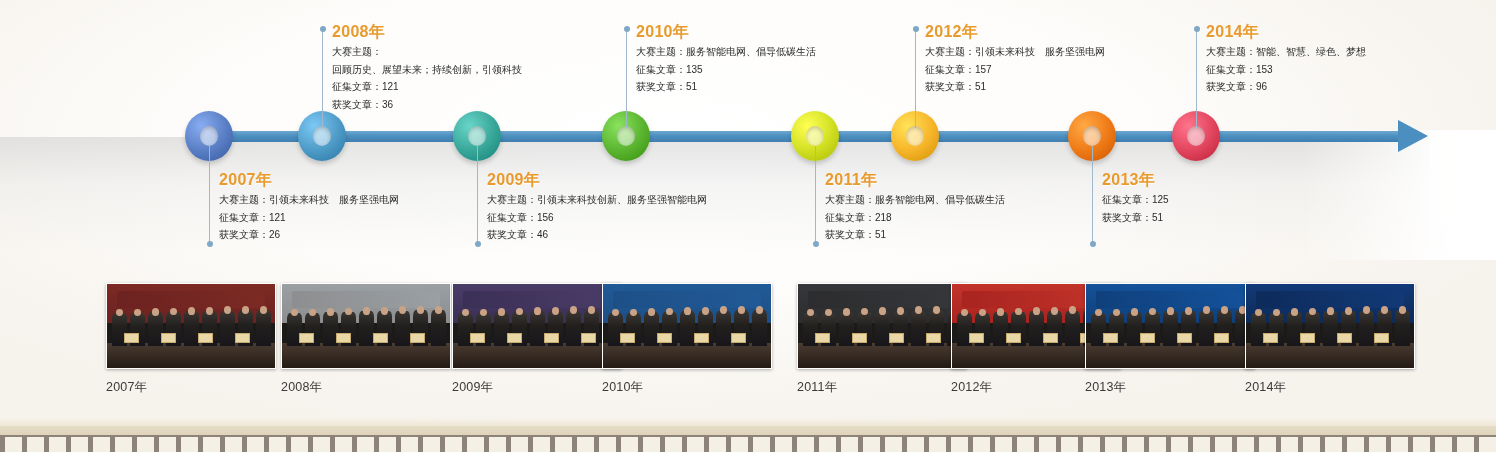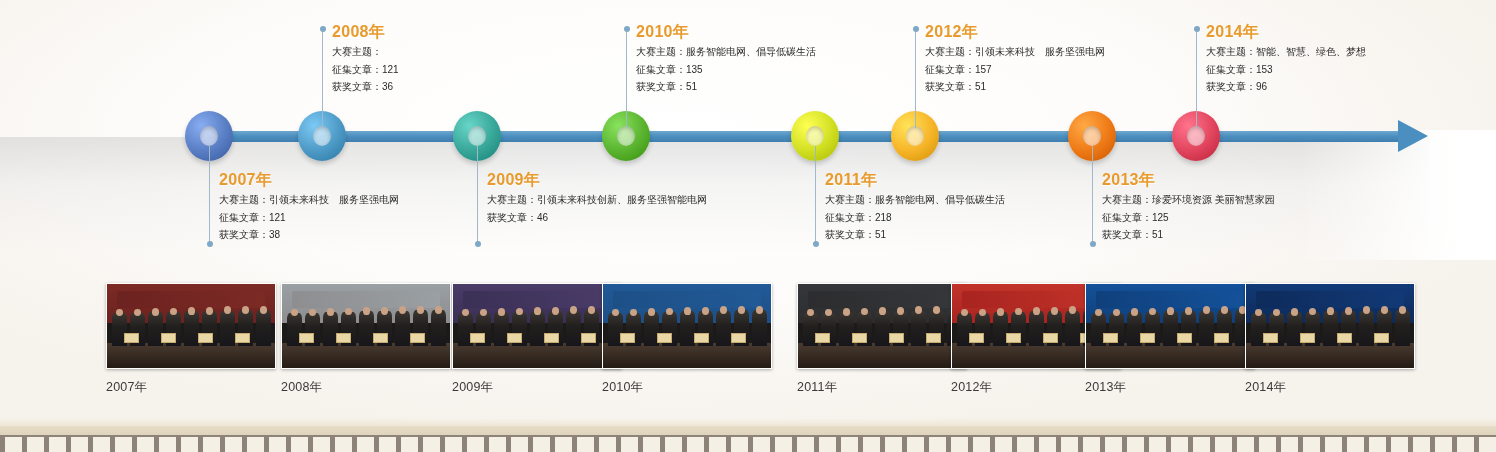--- a/index.html
+++ b/index.html
@@ -163,31 +163,33 @@
       <div class="stem-dot" style="left: 1092px; top: 241px;"></div>
       <div class="marker" style="left: 1196px; background: radial-gradient(circle at 34% 30%, rgb(255, 116, 140) 0%, rgb(226, 70, 94) 52%, rgb(188, 32, 56) 100%);"></div>
       <div class="stem" style="left: 1196px; top: 28px; height: 100px;"></div>
       <div class="stem-dot" style="left: 1196px; top: 26px;"></div>
     </div>
   <div id="entries">
       <div class="entry" style="left: 219px; top: 170px;">
         <div class="yr" style="color: rgb(232, 154, 44);">2007年</div>
         <div class="ln">大赛主题：引领未来科技　服务坚强电网</div>
         <div class="ln">征集文章：121</div>
-        <div class="ln">获奖文章：38</div>
+        <div class="ln">获奖文章：26</div>
       </div>
       <div class="entry" style="left: 332px; top: 22px;">
         <div class="yr" style="color: rgb(232, 154, 44);">2008年</div>
         <div class="ln">大赛主题：</div>
+        <div class="ln">回顾历史、展望未来；持续创新，引领科技</div>
         <div class="ln">征集文章：121</div>
         <div class="ln">获奖文章：36</div>
       </div>
       <div class="entry" style="left: 487px; top: 170px;">
         <div class="yr" style="color: rgb(232, 154, 44);">2009年</div>
         <div class="ln">大赛主题：引领未来科技创新、服务坚强智能电网</div>
+        <div class="ln">征集文章：156</div>
         <div class="ln">获奖文章：46</div>
       </div>
       <div class="entry" style="left: 636px; top: 22px;">
         <div class="yr" style="color: rgb(232, 154, 44);">2010年</div>
         <div class="ln">大赛主题：服务智能电网、倡导低碳生活</div>
         <div class="ln">征集文章：135</div>
         <div class="ln">获奖文章：51</div>
       </div>
       <div class="entry" style="left: 825px; top: 170px;">
         <div class="yr" style="color: rgb(232, 154, 44);">2011年</div>
@@ -196,21 +198,20 @@
         <div class="ln">获奖文章：51</div>
       </div>
       <div class="entry" style="left: 925px; top: 22px;">
         <div class="yr" style="color: rgb(232, 154, 44);">2012年</div>
         <div class="ln">大赛主题：引领未来科技　服务坚强电网</div>
         <div class="ln">征集文章：157</div>
         <div class="ln">获奖文章：51</div>
       </div>
       <div class="entry" style="left: 1102px; top: 170px;">
         <div class="yr" style="color: rgb(232, 154, 44);">2013年</div>
-        <div class="ln">大赛主题：珍爱环境资源  美丽智慧家园</div>
         <div class="ln">征集文章：125</div>
         <div class="ln">获奖文章：51</div>
       </div>
       <div class="entry" style="left: 1206px; top: 22px;">
         <div class="yr" style="color: rgb(232, 154, 44);">2014年</div>
         <div class="ln">大赛主题：智能、智慧、绿色、梦想</div>
         <div class="ln">征集文章：153</div>
         <div class="ln">获奖文章：96</div>
       </div>
     </div>

